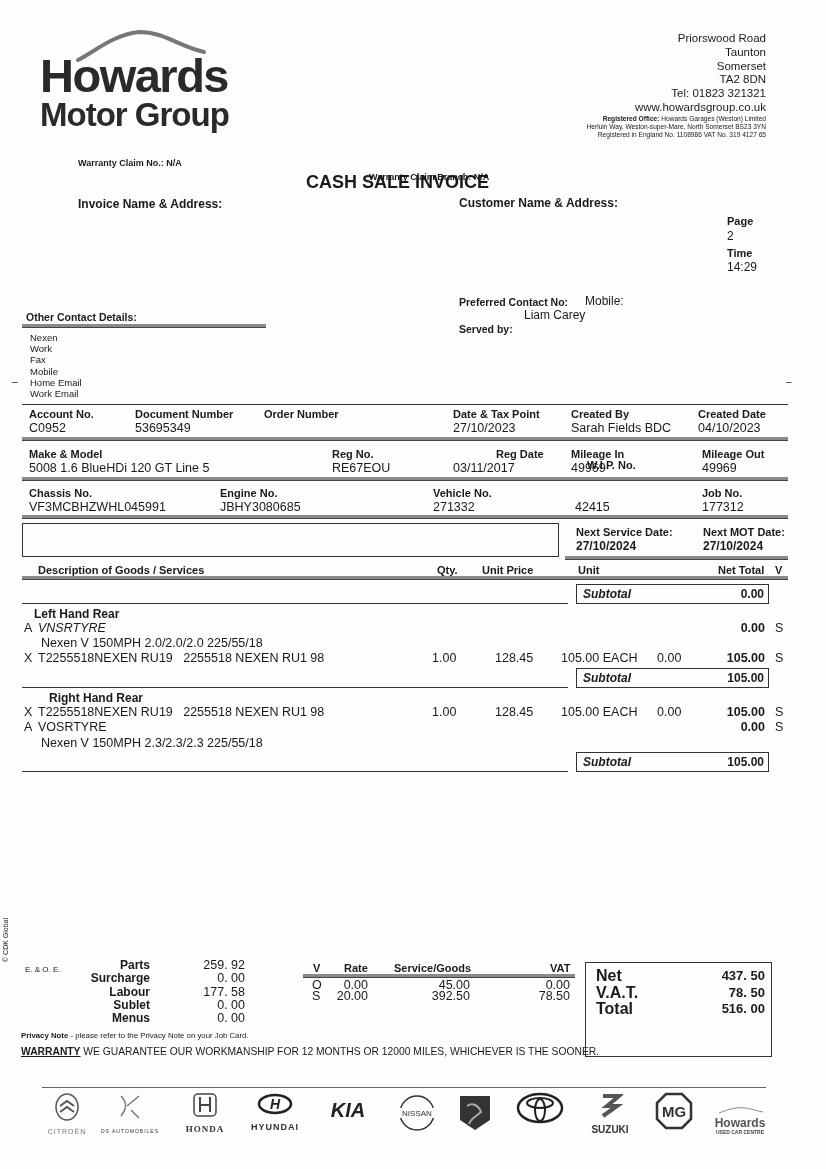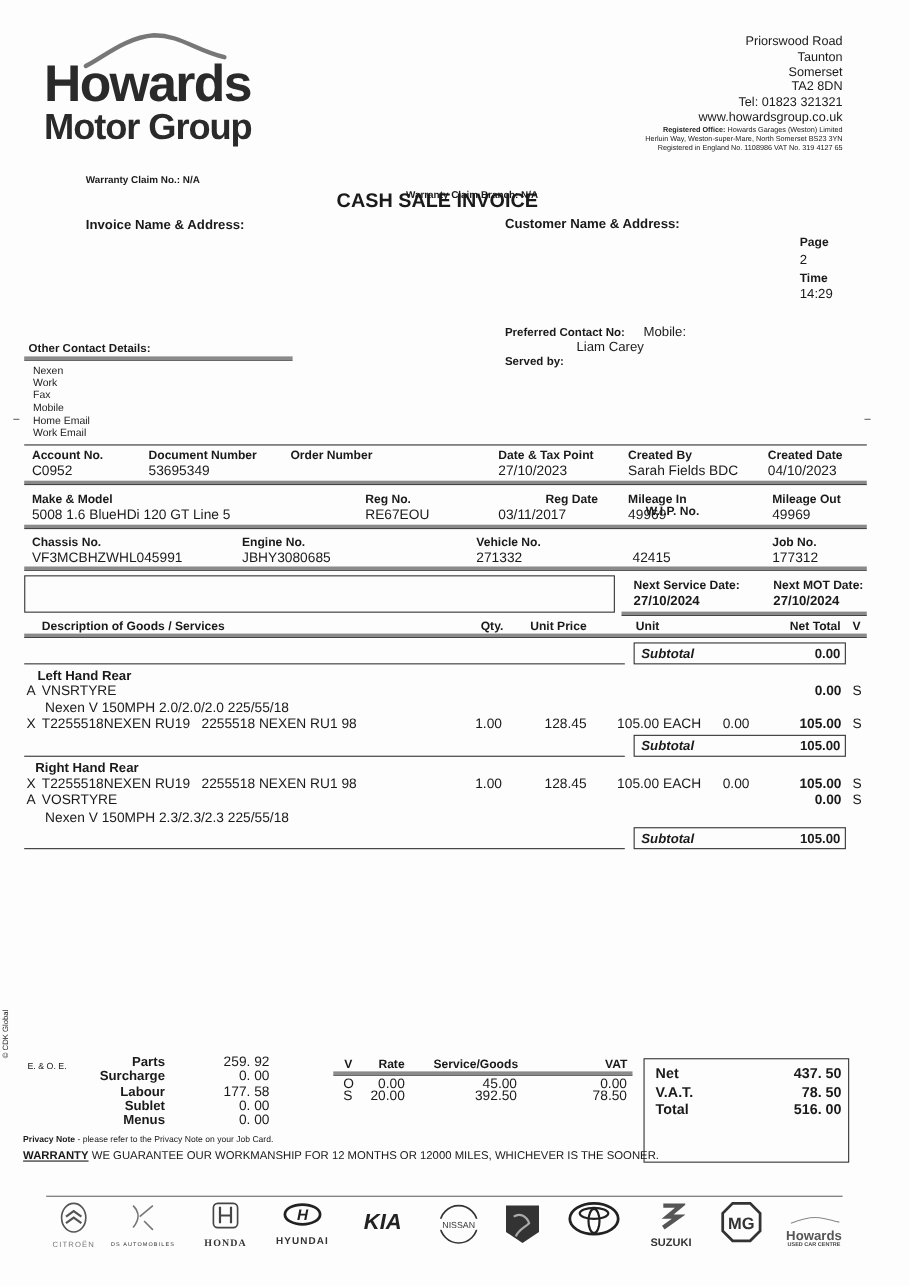--- a/index.html
+++ b/index.html
@@ -128,21 +128,21 @@
 
 <div class="rule thin" style="left:22px;top:603px;width:546px;"></div>
 <div class="box" style="left:576px;top:584px;width:191px;height:18px;">
   <span class="abs b" style="left:6px;top:2px;font-size:12px;font-style:italic;">Subtotal</span>
   <span class="abs b" style="right:4px;top:2px;font-size:12px;">0.00</span>
 </div>
 
 <div class="abs b" style="left:34px;top:607px;font-size:12px;">Left Hand Rear</div>
 <div>
   <span class="abs val" style="left:24px;top:621px;">A</span>
-  <span class="abs val" style="left:38px;top:621px;">VNSRTYRE</span>
+  <span class="abs val" style="left:38px;top:621px;font-style:italic;">VNSRTYRE</span>
   <span class="abs b" style="right:61px;top:621px;font-size:12.5px;">0.00</span>
   <span class="abs val" style="left:775px;top:621px;">S</span>
 </div>
 <div>
   <span class="abs val" style="left:41px;top:636px;">Nexen V 150MPH 2.0/2.0/2.0 225/55/18</span>
 </div>
 <div>
   <span class="abs val" style="left:24px;top:651px;">X</span>
   <span class="abs val" style="left:38px;top:651px;white-space:pre;">T2255518NEXEN RU19   2255518 NEXEN RU1 98</span>
   <span class="abs val" style="left:432px;top:651px;">1.00</span>
@@ -151,21 +151,21 @@
   <span class="abs val" style="left:657px;top:651px;">0.00</span>
   <span class="abs b" style="right:61px;top:651px;font-size:12.5px;">105.00</span>
   <span class="abs val" style="left:775px;top:651px;">S</span>
 </div>
 <div class="rule thin" style="left:22px;top:687px;width:546px;"></div>
 <div class="box" style="left:576px;top:668px;width:191px;height:18px;">
   <span class="abs b" style="left:6px;top:2px;font-size:12px;font-style:italic;">Subtotal</span>
   <span class="abs b" style="right:4px;top:2px;font-size:12px;">105.00</span>
 </div>
 
-<div class="abs b" style="left:32px;top:691px;font-size:12px;">Right Hand Rear</div>
+<div class="abs b" style="left:49px;top:691px;font-size:12px;">Right Hand Rear</div>
 <div>
   <span class="abs val" style="left:24px;top:705px;">X</span>
   <span class="abs val" style="left:38px;top:705px;white-space:pre;">T2255518NEXEN RU19   2255518 NEXEN RU1 98</span>
   <span class="abs val" style="left:432px;top:705px;">1.00</span>
   <span class="abs val" style="left:495px;top:705px;">128.45</span>
   <span class="abs val" style="left:561px;top:705px;">105.00 EACH</span>
   <span class="abs val" style="left:657px;top:705px;">0.00</span>
   <span class="abs b" style="right:61px;top:705px;font-size:12.5px;">105.00</span>
   <span class="abs val" style="left:775px;top:705px;">S</span>
 </div>
@@ -214,21 +214,21 @@
   <span class="abs val r" style="left:520px;width:50px;top:980px;line-height:11px;">0.00</span>
 </div>
 <div>
   <span class="abs val" style="left:312px;top:991px;line-height:11px;">S</span>
   <span class="abs val r" style="left:330px;width:38px;top:991px;line-height:11px;">20.00</span>
   <span class="abs val r" style="left:420px;width:50px;top:991px;line-height:11px;">392.50</span>
   <span class="abs val r" style="left:520px;width:50px;top:991px;line-height:11px;">78.50</span>
 </div>
 
 <div class="box" style="left:585px;top:962px;width:185px;height:93px;">
-  <div class="abs b" style="left:10px;top:5px;font-size:13px;line-height:16.5px;">
+  <div class="abs b" style="left:10px;top:5px;font-size:16px;line-height:16.5px;">
     <div>Net</div>
     <div>V.A.T.</div>
     <div>Total</div>
   </div>
   <div class="abs b r" style="right:6px;top:5px;font-size:13px;line-height:16.5px;">
     <div>437. 50</div>
     <div>78. 50</div>
     <div>516. 00</div>
   </div>
 </div>

